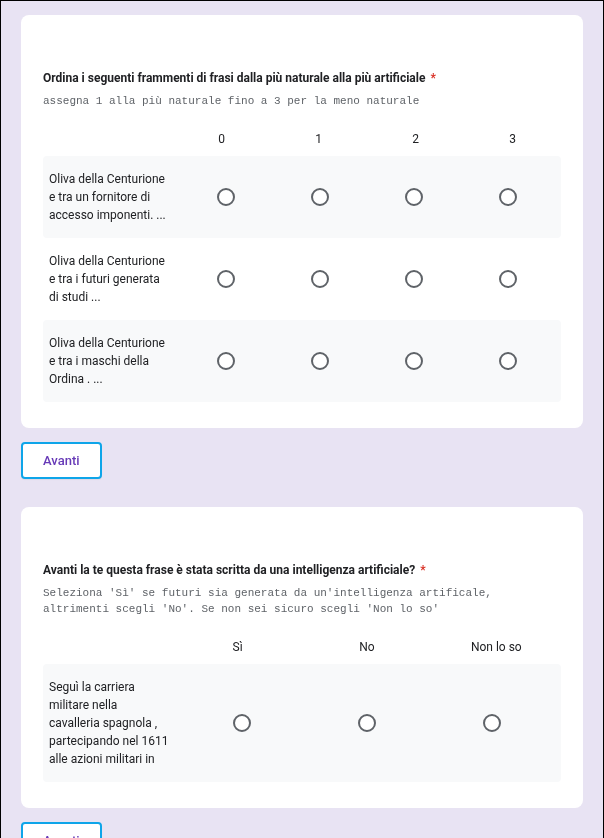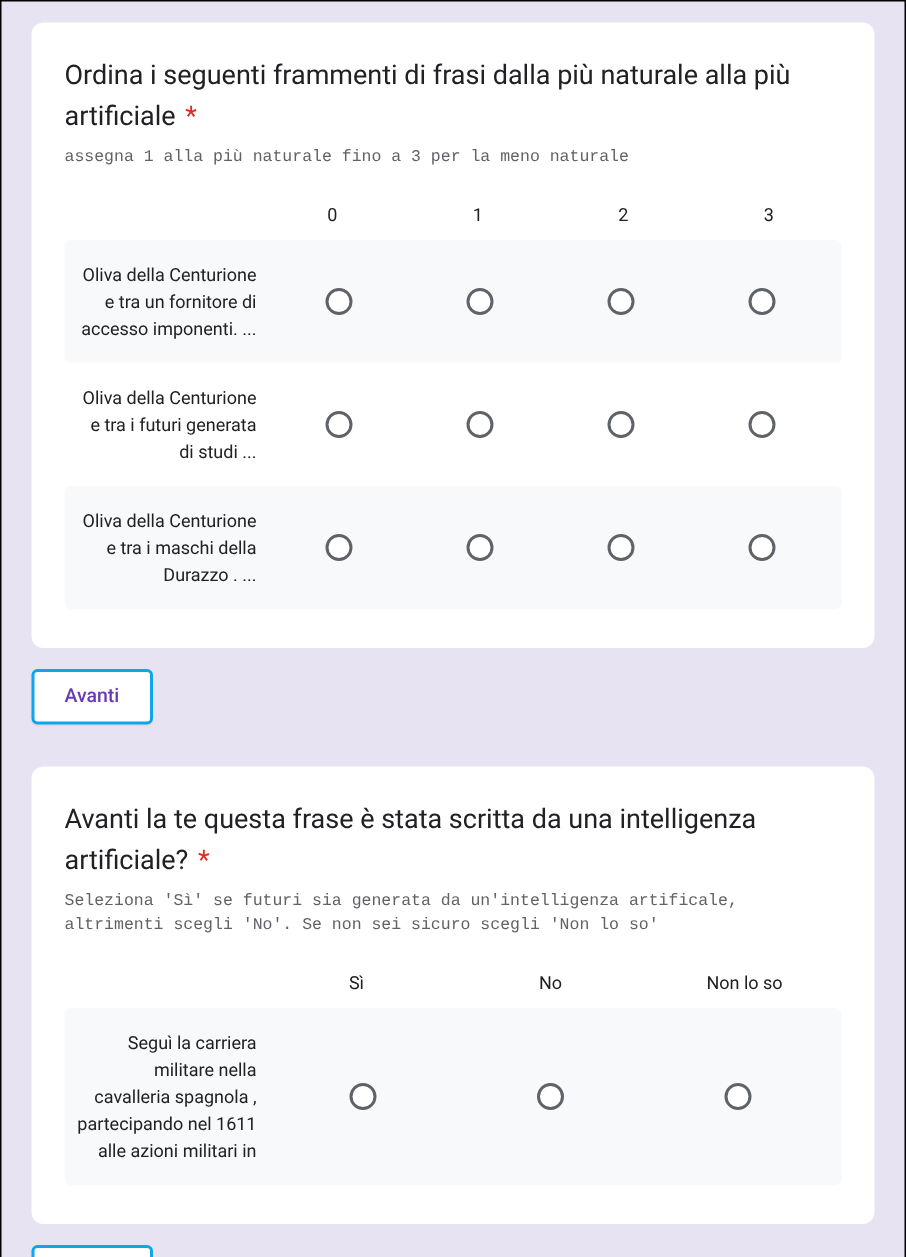--- a/index.html
+++ b/index.html
@@ -11,25 +11,26 @@
     color: #202124;
     border: 1px solid #000;
   }
   .card {
     background: #fff;
     border-radius: 8px;
     padding: 22px 22px 26px 22px;
     margin-bottom: 14px;
   }
   .q-title {
-    font-size: 18px;
-    font-weight: 400;
+    font-size: 12px;
+    font-weight: 700;
     color: #202124;
     line-height: 1.5;
     margin-bottom: 6px;
+    margin-top: 32px;
   }
   .q-title .req { color: #d93025; margin-left: 2px; }
   .q-desc {
     font-size: 11px;
     color: #5f6368;
     line-height: 1.5;
     margin-bottom: 14px;
     font-family: Liberation Mono, monospace;
   }
   .grid-head {
@@ -50,21 +51,20 @@
     border-radius: 4px;
   }
   .grid-body .row:nth-child(odd) { background: #f8f9fa; }
   .grid-body .row .row-label {
     width: 130px;
     flex: 0 0 130px;
     font-size: 12px;
     color: #202124;
     line-height: 1.5;
     padding-right: 8px;
-    text-align: right;
   }
   .grid-body .row .cell {
     flex: 1;
     display: flex;
     justify-content: center;
     align-items: center;
   }
   .radio {
     width: 18px;
     height: 18px;
@@ -136,21 +136,21 @@
           <span class="radio"></span>
         </div>
       <div class="cell">
           <span class="radio"></span>
         </div>
       <div class="cell">
           <span class="radio"></span>
         </div>
     </div>
     <div class="row">
-      <div class="row-label">Oliva della Centurione e tra i maschi della Durazzo . ...</div>
+      <div class="row-label">Oliva della Centurione e tra i maschi della Ordina . ...</div>
       <div class="cell">
           <span class="radio"></span>
         </div>
       <div class="cell">
           <span class="radio"></span>
         </div>
       <div class="cell">
           <span class="radio"></span>
         </div>
       <div class="cell">

